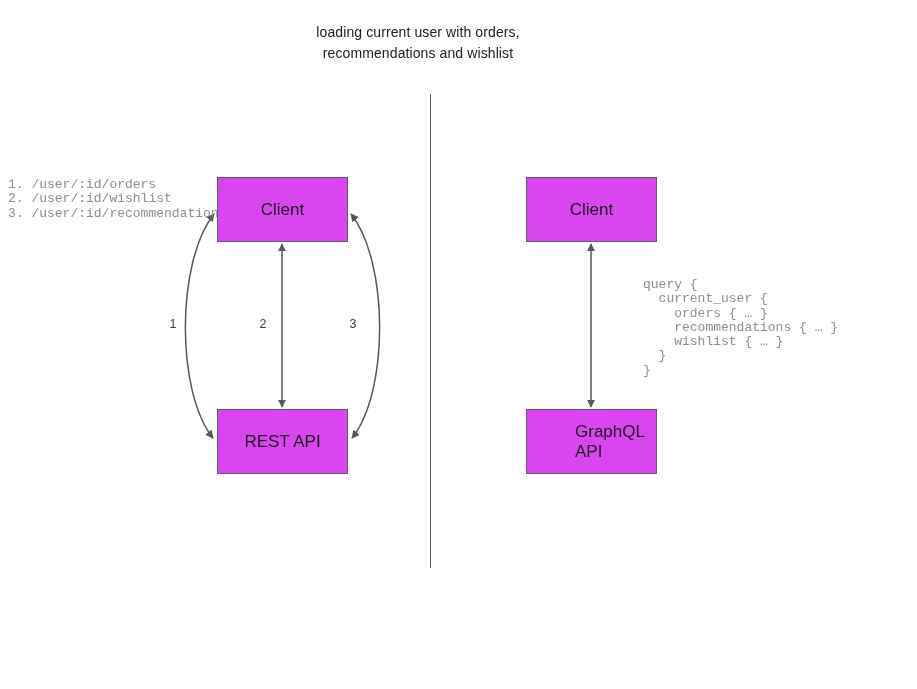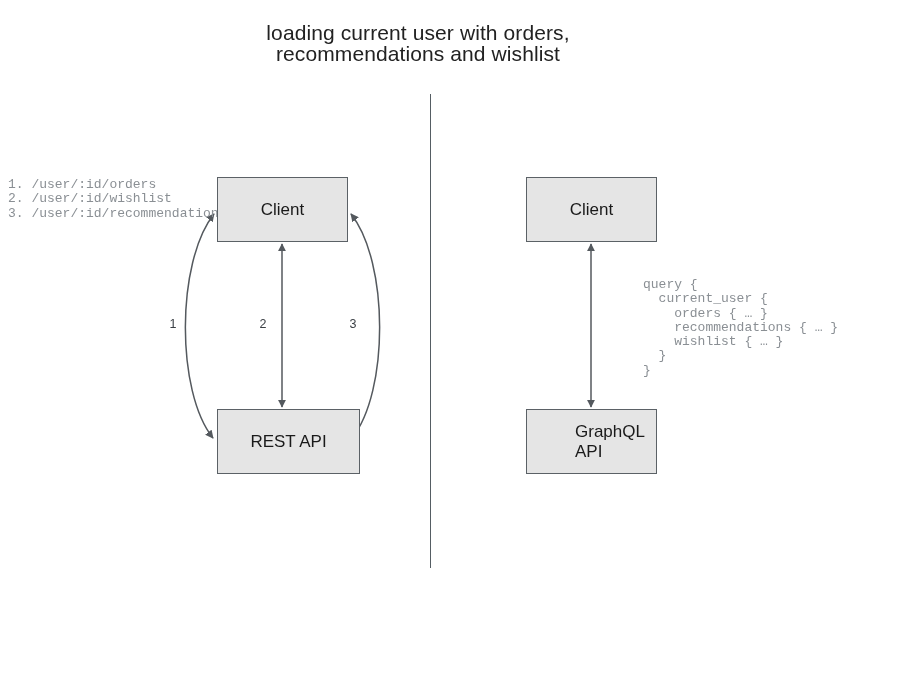--- a/index.html
+++ b/index.html
@@ -24,51 +24,51 @@
     height: 689px;
   }
 
   
   .title {
     position: absolute;
     left: 0;
     top: 22px;
     width: 836px;
     text-align: center;
-    font-size: 21px;
+    font-size: 14px;
     line-height: 21px;
     color: #222222;
     white-space: pre-line;
     letter-spacing: 0.1px;
   }
 
   
   .divider {
     position: absolute;
     left: 430px;
     top: 94px;
     width: 1px;
     height: 474px;
     background: #555d63;
   }
 
   
   .node {
     position: absolute;
     box-sizing: border-box;
-    background: #e5e5e5;
+    background: #d946ef;
     border: 1.6px solid #5b6166;
     display: flex;
     align-items: center;
     justify-content: center;
     font-size: 17px;
     color: #1a1a1a;
   }
   #node-client-rest  { left: 217px; top: 177px; width: 131px; height: 65px; }
-  #node-rest-api     { left: 217px; top: 409px; width: 143px; height: 65px; }
+  #node-rest-api     { left: 217px; top: 409px; width: 131px; height: 65px; }
   #node-client-gql   { left: 526px; top: 177px; width: 131px; height: 65px; }
   #node-graphql-api  { left: 526px; top: 409px; width: 131px; height: 65px; padding-left: 48px; }
 
   
   .code {
     position: absolute;
     font-family: "Liberation Mono", "DejaVu Sans Mono", monospace;
     font-size: 13px;
     line-height: 14.3px;
     color: #8a8f94;

